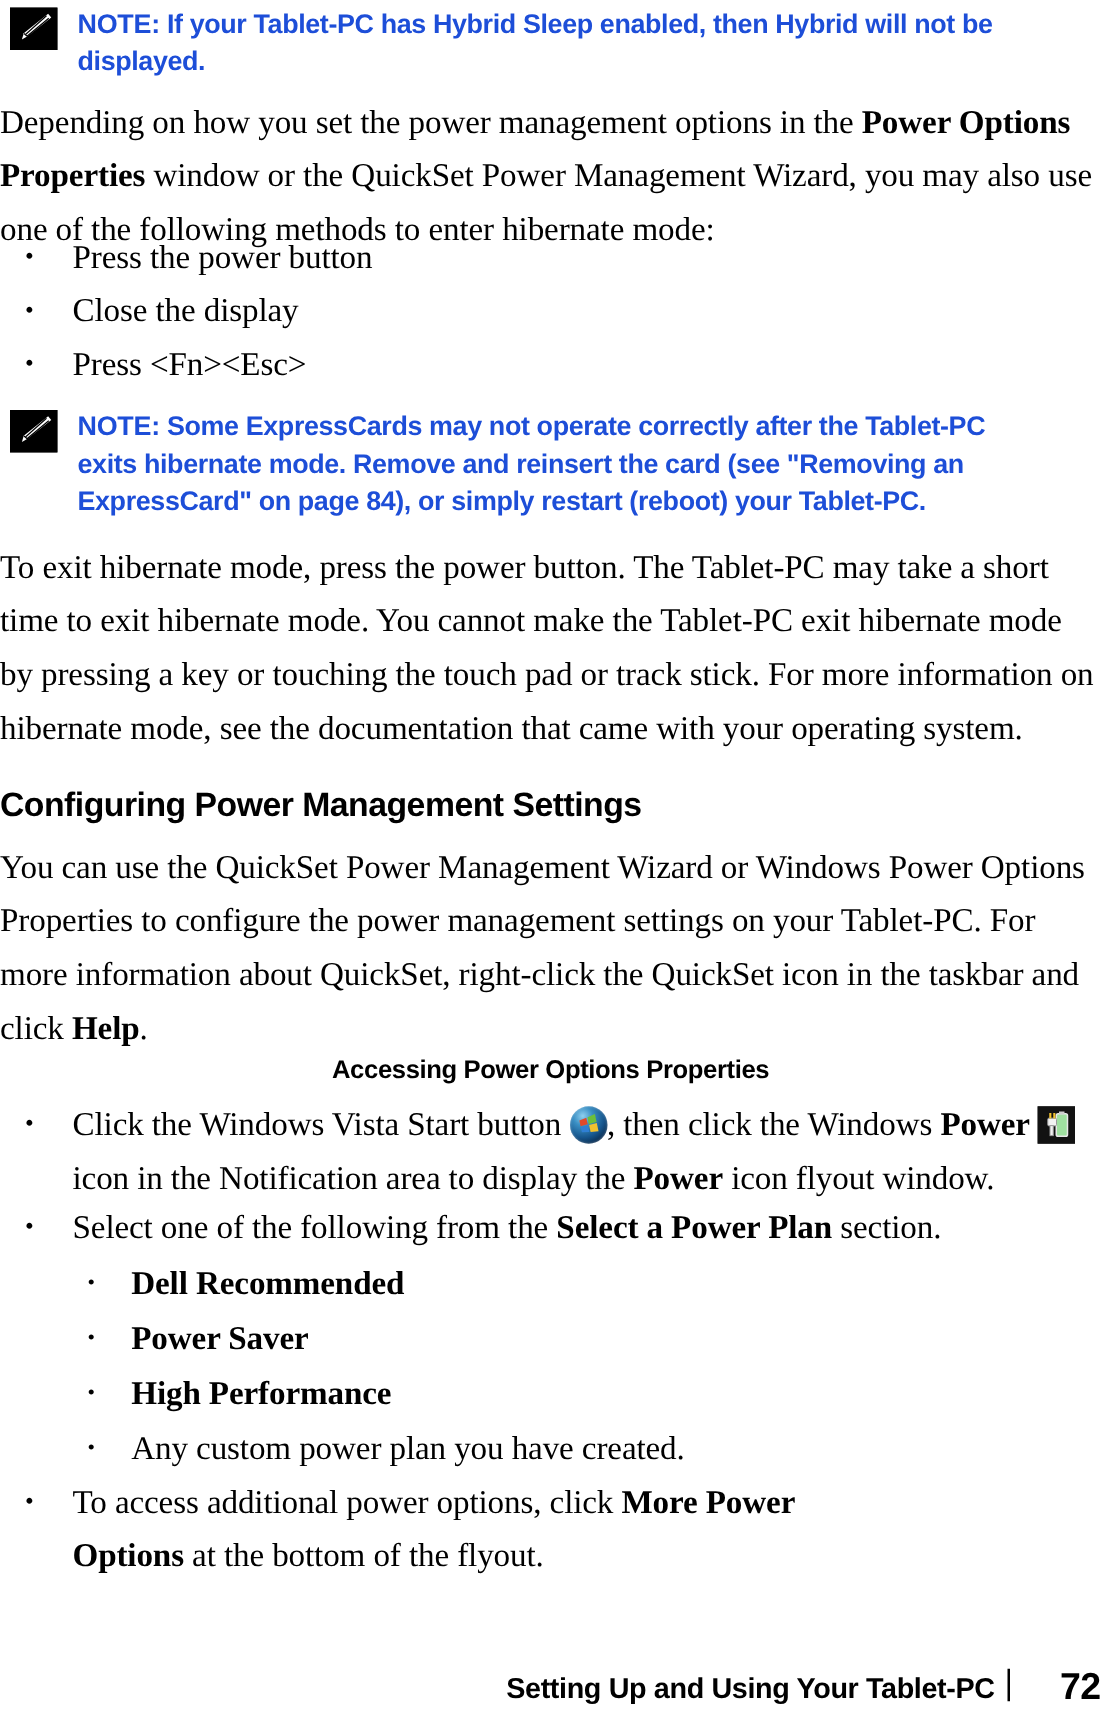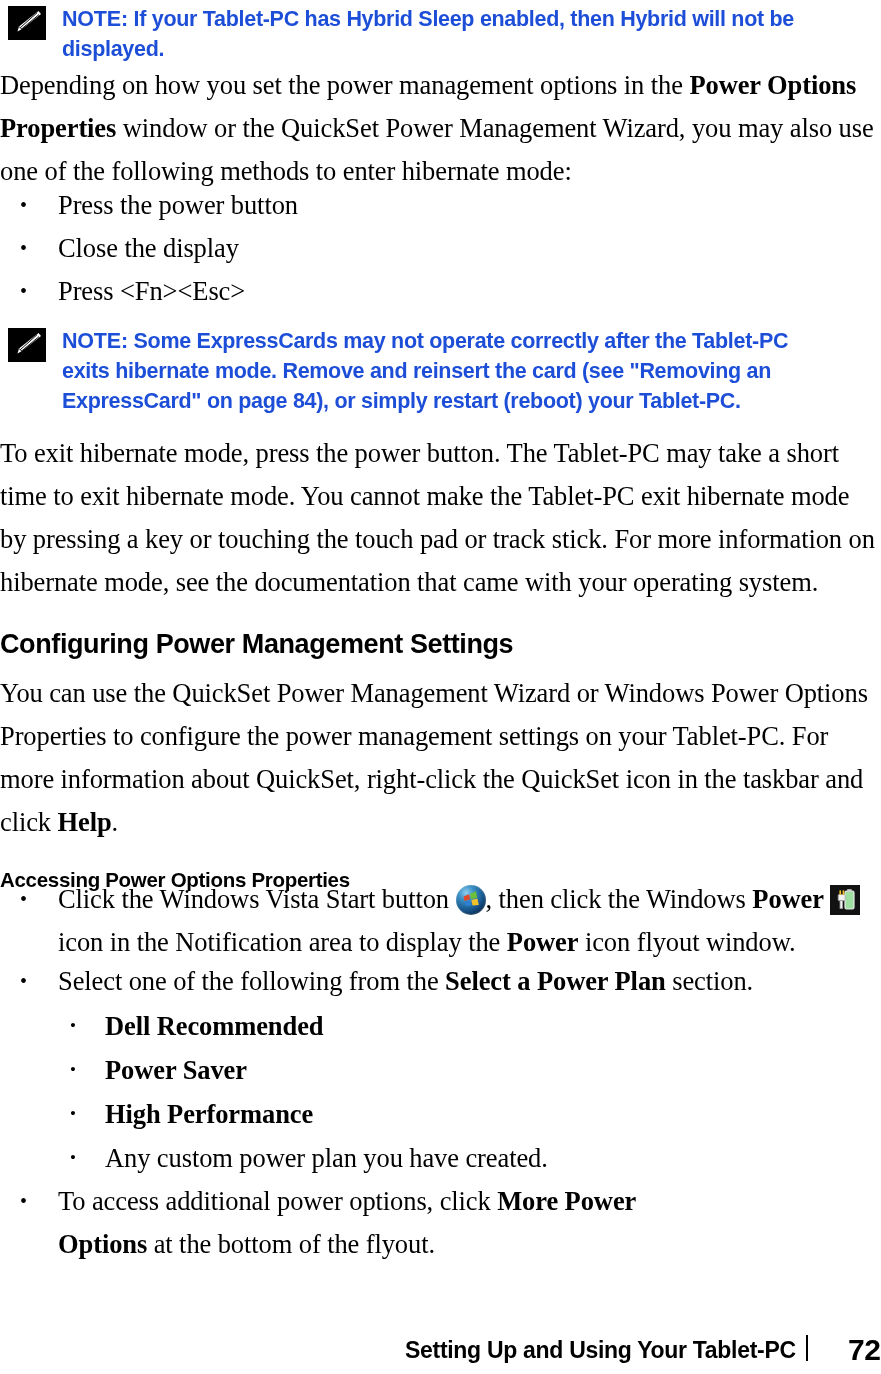--- a/index.html
+++ b/index.html
@@ -183,27 +183,27 @@
     bottom: 3px;
     font-family: "Liberation Sans Narrow", "Liberation Sans", "DejaVu Sans", sans-serif;
     font-size: 30px;
     font-weight: 800;
     letter-spacing: -0.5px;
   }
 
   
   .blk { position: absolute; left: 0; }
   #note1      { top: 4px;    width: 881px; }
-  #para1      { top: 64px;   width: 881px; }
+  #para1      { top: 76px;   width: 881px; }
   #list1      { top: 184px;  width: 881px; }
   #note2      { top: 326px;  width: 804px; }
   #para2      { top: 432px;  width: 881px; }
   #head1      { top: 628px;  width: 881px; }
   #para3      { top: 672px;  width: 881px; }
-  #subhead1   { top: 866px;  width: 881px; }
+  #subhead1   { top: 842px;  width: 881px; text-align: center; }
   #list2      { top: 878px;  width: 881px; }
   #list2b     { top: 960px;  width: 881px; }
   #list3      { top: 1004px; width: 881px; }
   #list4      { top: 1136px; width: 881px; }
   #list5      { top: 1180px; width: 717px; }
 </style>
 </head>
 <body>
 
 <div class="page">

